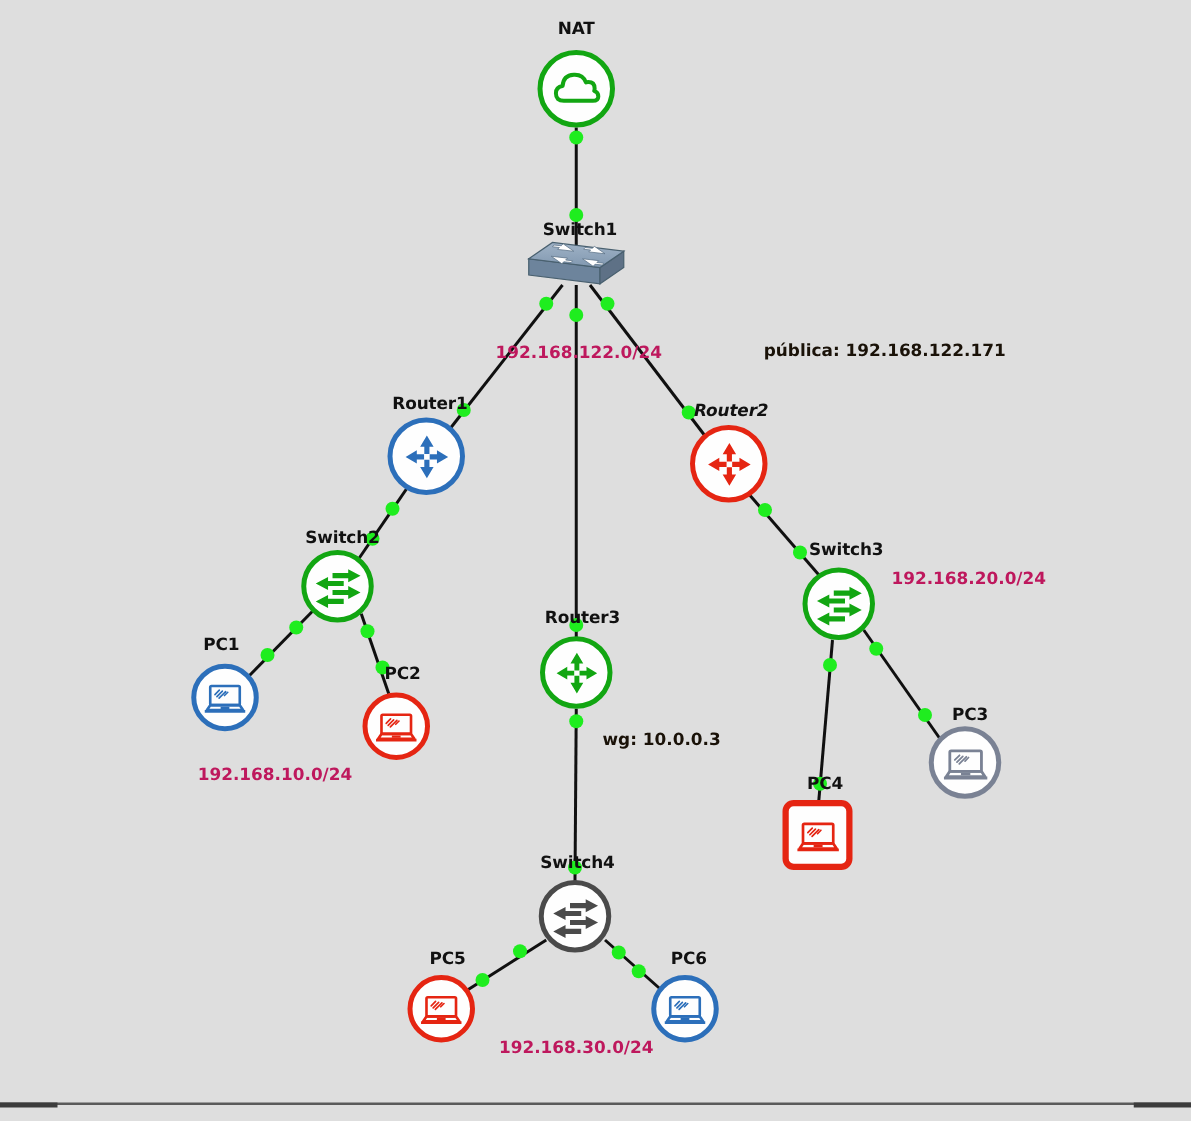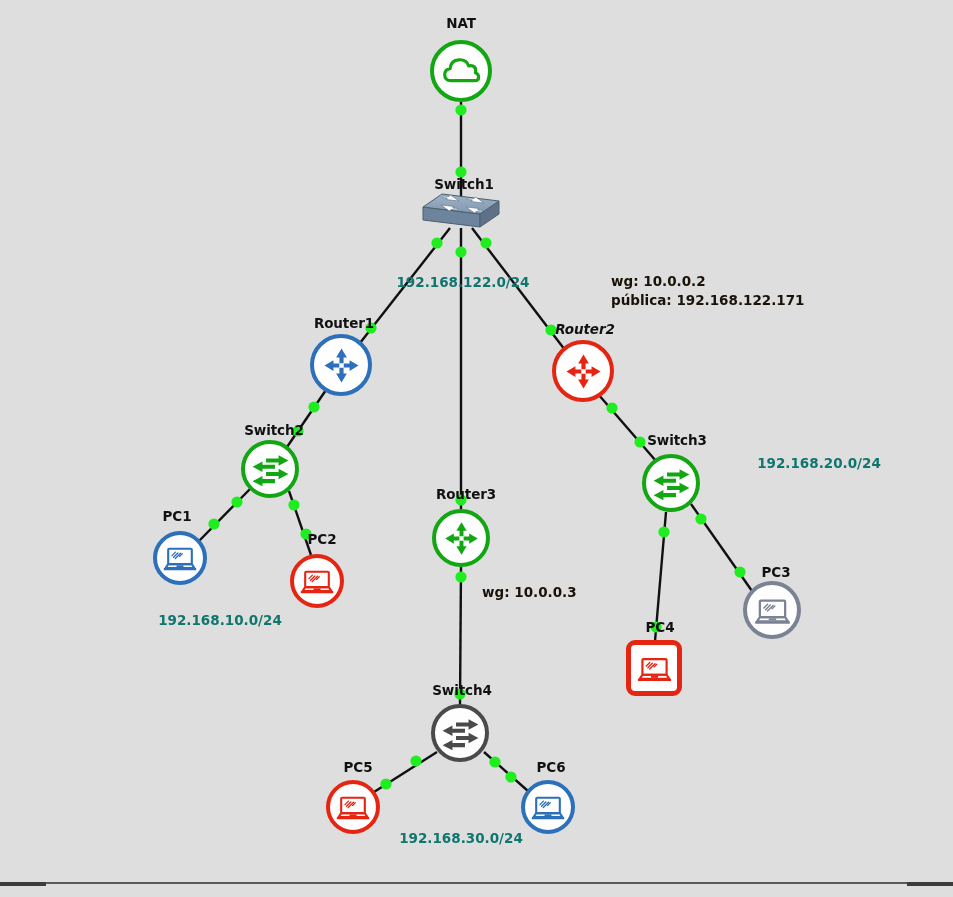--- a/index.html
+++ b/index.html
@@ -44,21 +44,21 @@
     font-weight: bold;
     color: #111111;
     white-space: nowrap;
     letter-spacing: -0.1px;
   }
   .net-label {
     position: absolute;
     transform: translate(-50%, -50%);
     font-size: 13.5px;
     font-weight: bold;
-    color: #0f766e;
+    color: #be185d;
     white-space: nowrap;
   }
   .info-label {
     position: absolute;
     font-size: 13.5px;
     font-weight: bold;
     color: #1a1208;
     white-space: nowrap;
     line-height: 19px;
   }
@@ -390,26 +390,25 @@
       <path d="M18.6 24.6 L24.6 18.6"></path>
       <path d="M23.5 22.2 L26.5 19.2"></path>
     </g>
   </svg>
           </span>
         </div>
       </div>
       <div class="node-label" style="left: 551px; top: 767px;">PC6</div>
       <div class="net-label" style="left: 463px; top: 282px;">192.168.122.0/24</div>
       <div class="net-label" style="left: 220px; top: 620px;">192.168.10.0/24</div>
-      <div class="net-label" style="left: 819px; top: 463px;">192.168.20.0/24</div>
+      <div class="net-label" style="left: 775px; top: 463px;">192.168.20.0/24</div>
       <div class="net-label" style="left: 461px; top: 838px;">192.168.30.0/24</div>
       <div class="info-label" style="left: 146px; top: 281px;">
       </div>
       <div class="info-label" style="left: 611px; top: 272px;">
-        <div>wg: 10.0.0.2</div>
         <div>pública: 192.168.122.171</div>
       </div>
       <div class="info-label" style="left: 482px; top: 583px;">
         <div>wg: 10.0.0.3</div>
       </div>
     </div>
 
   <div class="bottom-scrollbar">
     <div class="thumb-left"></div>
     <div class="thumb-right"></div>

